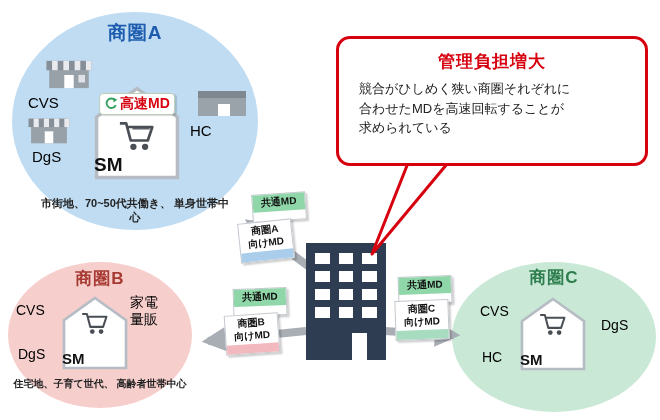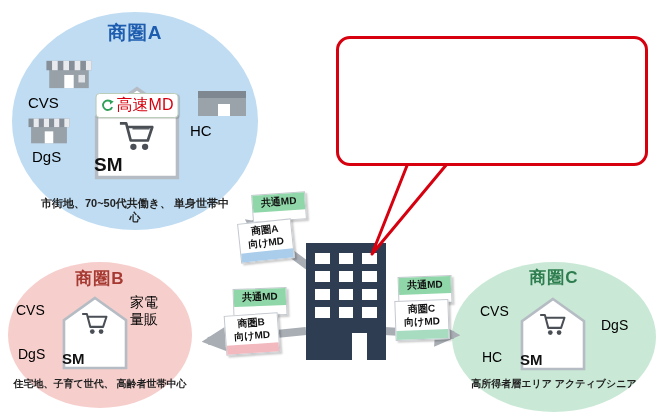--- a/index.html
+++ b/index.html
@@ -29,21 +29,21 @@
   .house { position:absolute; z-index:2; }
   .house svg.frame { position:absolute; inset:0; width:100%; height:100%; }
   .house .cart { position:absolute; left:50%; transform:translateX(-50%); }
   .house .sm { position:absolute; left:0; right:0; text-align:left; font-weight:bold; color:#111; }
 
   .badge {
     position:absolute; left:50%; transform:translateX(-50%); top:7px; z-index:3;
     display:flex; align-items:center; gap:2px; background:#fff; border:1px solid #b9cdb9;
     border-radius:4px; padding:1px 4px; box-shadow:1px 1px 1px rgba(0,0,0,.15);
   }
-  .badge .txt { font-size:16px; font-weight:normal; color:#d7000f; white-space:nowrap; }
+  .badge .txt { font-size:14px; font-weight:bold; color:#d7000f; white-space:nowrap; }
 
   .shop { position:absolute; z-index:2; }
 
   
   .building { position:absolute; left:306px; top:243px; width:80px; height:117px; background:#2f3d52; z-index:3; }
   .windows { position:absolute; left:9px; top:10px; right:9px; display:grid; grid-template-columns:repeat(3,1fr); gap:7px 9px; }
   .windows div { height:11px; background:#fff; }
   .door { position:absolute; left:46px; bottom:0; width:15px; height:27px; background:#fff; }
   .hq-label { position:absolute; left:276px; top:364px; width:140px; text-align:center; font-weight:bold; font-size:13.5px; color:#111; z-index:3; }
 
@@ -164,22 +164,20 @@
       <polygon points="50,3 97,36 97,107 3,107 3,36" fill="#ffffff" stroke="#b6bcc4" stroke-width="4"></polygon>
     </svg>
     <svg class="cart" style="top:14px" width="30" height="27" viewBox="0 0 44 40">
       <path d="M3 6 h7 l5 19 h19 l5 -15 H12" fill="none" stroke="#4a4f55" stroke-width="3" stroke-linejoin="round"></path>
       <circle cx="18" cy="32" r="3.5" fill="#4a4f55"></circle>
       <circle cx="31" cy="32" r="3.5" fill="#4a4f55"></circle>
     </svg>
     <div class="sm" style="bottom:3px;font-size:15px">SM</div>
   </div>
 
-  <div class="desc" style="left:460px;top:377px;width:188px;font-size:10px">高所得者層エリア
-アクティブシニア</div>
 
   <svg class="layer arrows" viewBox="0 0 660 420">
     <defs>
       <marker id="ah" markerWidth="3.2" markerHeight="3.2" refX="2.4" refY="1.6" orient="auto">
         <path d="M0,0 L3.2,1.6 L0,3.2 Z" fill="#a9aeb5"></path>
       </marker>
     </defs>
     <line x1="308" y1="266" x2="250" y2="223" stroke="#a9aeb5" stroke-width="8" marker-end="url(#ah)"></line>
     <line x1="306" y1="331" x2="208" y2="341" stroke="#a9aeb5" stroke-width="8" marker-end="url(#ah)"></line>
     <line x1="384" y1="331" x2="454" y2="335" stroke="#a9aeb5" stroke-width="8" marker-end="url(#ah)"></line>
@@ -231,15 +229,19 @@
         <div></div>
     </div>
     <div class="door"></div>
   </div>
 
   <svg class="layer tail" viewBox="0 0 660 420">
     <polygon points="410,158 452,158 372,254" fill="#ffffff" stroke="#d7000f" stroke-width="3" stroke-linejoin="round"></polygon>
   </svg>
 
   <div class="bubble">
+    <div class="title">管理負担増大</div>
+    <div class="body">競合がひしめく狭い商圏それぞれに
+合わせたMDを高速回転することが
+求められている</div>
   </div>
 
 </div>
 
 </body></html>

